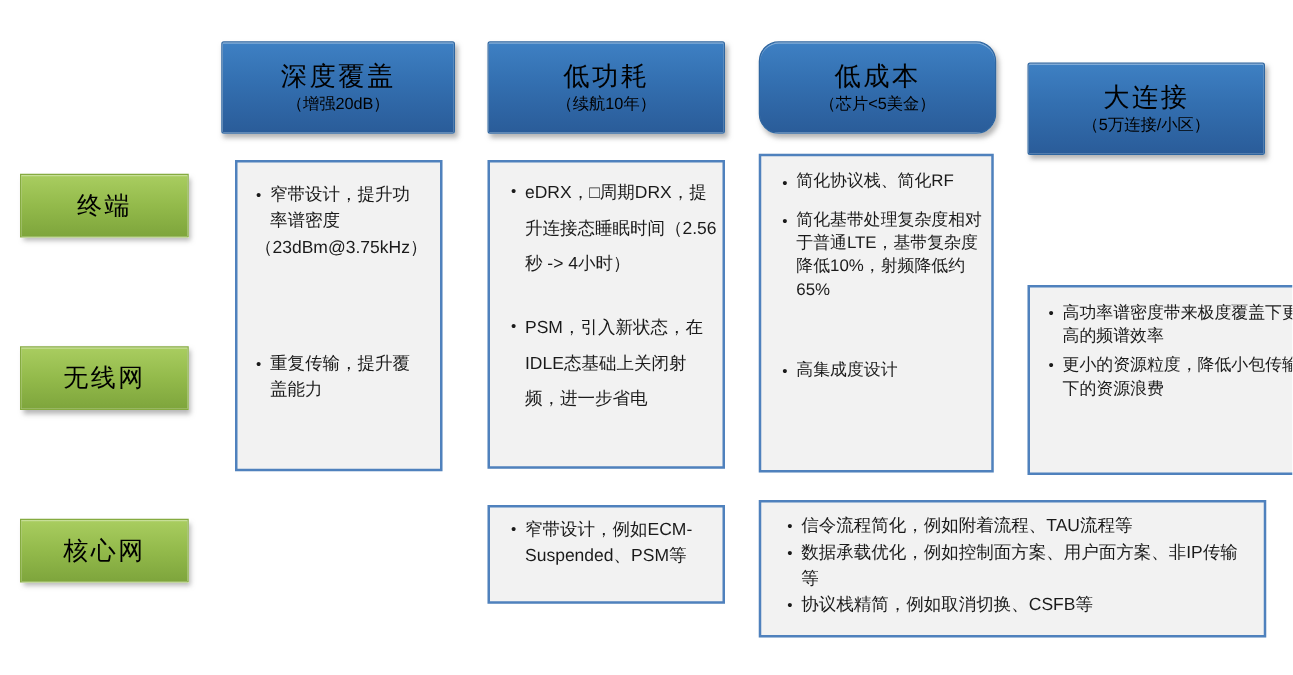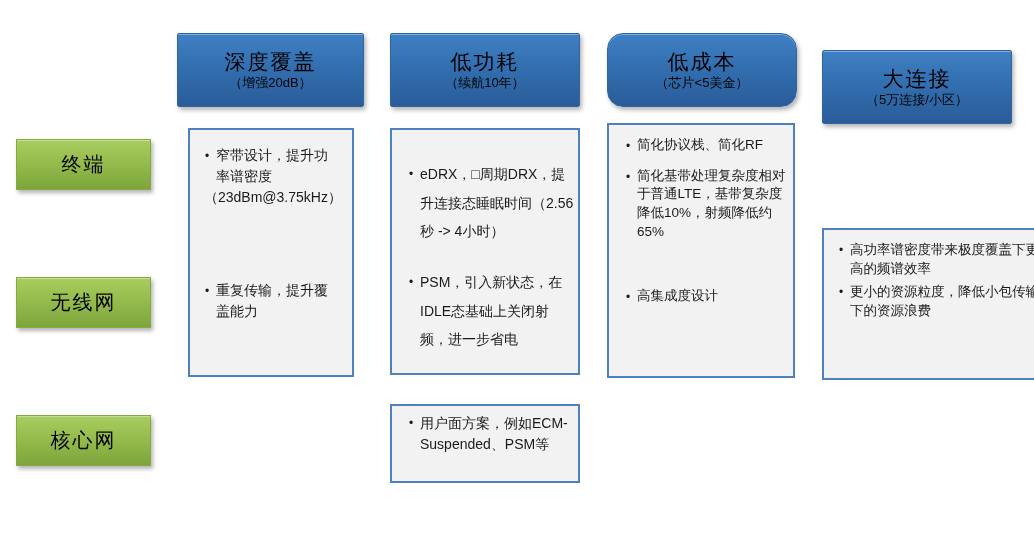--- a/index.html
+++ b/index.html
@@ -76,21 +76,21 @@
   <div class="fbox" style="left:177px;top:128px;width:166px;height:249px;padding:15px 20px 0 8px;line-height:1.5;margin-left:11px;">
     <div class="bullet">
       <span class="btxt">窄带设计，提升功率谱密度</span>
     </div>
     <div class="note">（23dBm@3.75kHz）</div>
     <div class="bullet" style="margin-top:72px;">
       <span class="btxt">重复传输，提升覆盖能力</span>
     </div>
   </div>
 
-  <div class="fbox" style="left:390px;top:128px;width:190px;height:247px;padding:30px 4px 0 10px;line-height:2.05;">
+  <div class="fbox" style="left:390px;top:128px;width:190px;height:247px;padding:9px 4px 0 10px;line-height:2.05;">
     <div class="bullet">
       <span class="btxt">eDRX，□周期DRX，提升连接态睡眠时间（2.56秒 -&gt; 4小时）</span>
     </div>
     <div class="bullet" style="margin-top:22px;">
       <span class="btxt">PSM，引入新状态，在IDLE态基础上关闭射频，进一步省电</span>
     </div>
   </div>
 
   <div class="fbox" style="left:607px;top:123px;width:188px;height:255px;padding:11px 3px 12px 10px;line-height:1.38;font-size:13.5px;">
     <div class="bullet">
@@ -108,18 +108,29 @@
     <div class="bullet">
       <span class="btxt">高功率谱密度带来极度覆盖下更高的频谱效率</span>
     </div>
     <div class="bullet" style="margin-top:4px;">
       <span class="btxt">更小的资源粒度，降低小包传输下的资源浪费</span>
     </div>
   </div>
 
   <div class="fbox" style="left:390px;top:404px;width:190px;height:79px;padding:7px 4px 0 10px;line-height:1.48;">
     <div class="bullet">
-      <span class="btxt">用户面方案，例如ECM-Suspended、PSM等</span>
+      <span class="btxt">窄带设计，例如ECM-Suspended、PSM等</span>
     </div>
   </div>
 
+  <div class="fbox" style="left:607px;top:400px;width:406px;height:110px;padding:8px 8px 0 14px;line-height:1.5;">
+    <div class="bullet">
+      <span class="btxt">信令流程简化，例如附着流程、TAU流程等</span>
+    </div>
+    <div class="bullet">
+      <span class="btxt">数据承载优化，例如控制面方案、用户面方案、非IP传输等</span>
+    </div>
+    <div class="bullet">
+      <span class="btxt">协议栈精简，例如取消切换、CSFB等</span>
+    </div>
+  </div>
 
 </div>
 
 </body></html>

